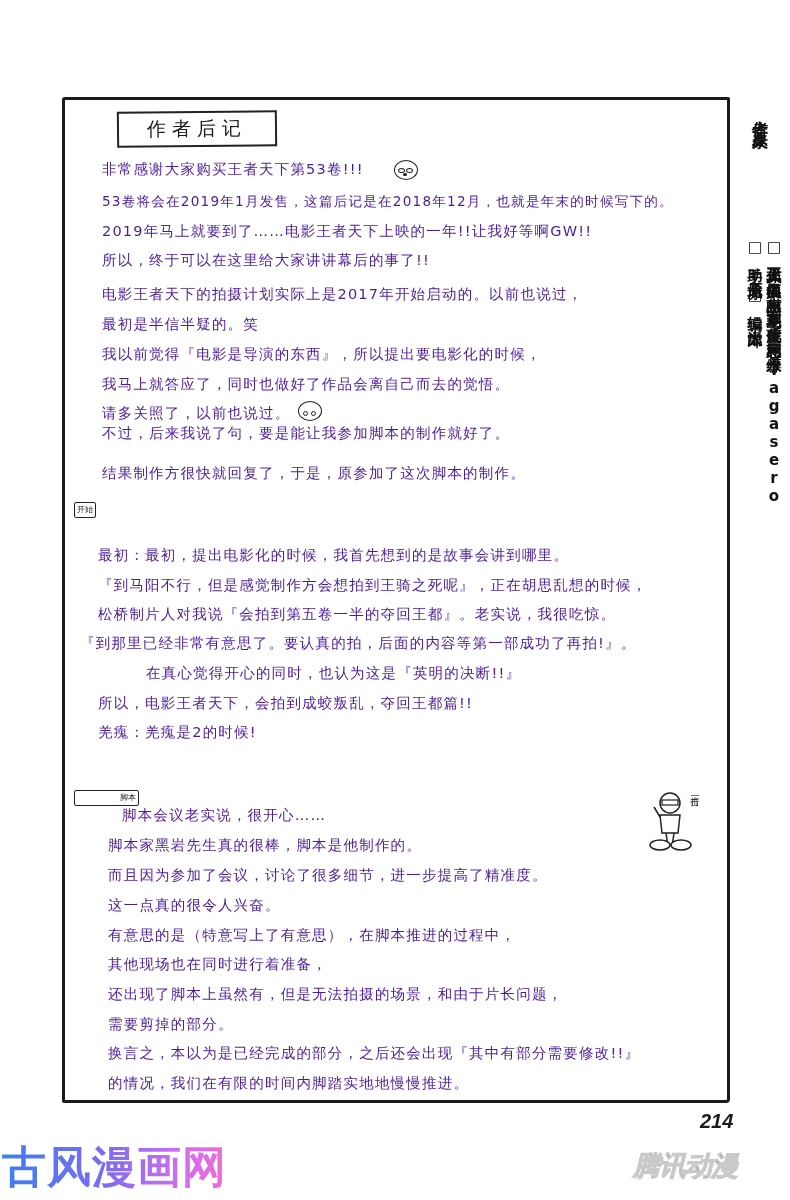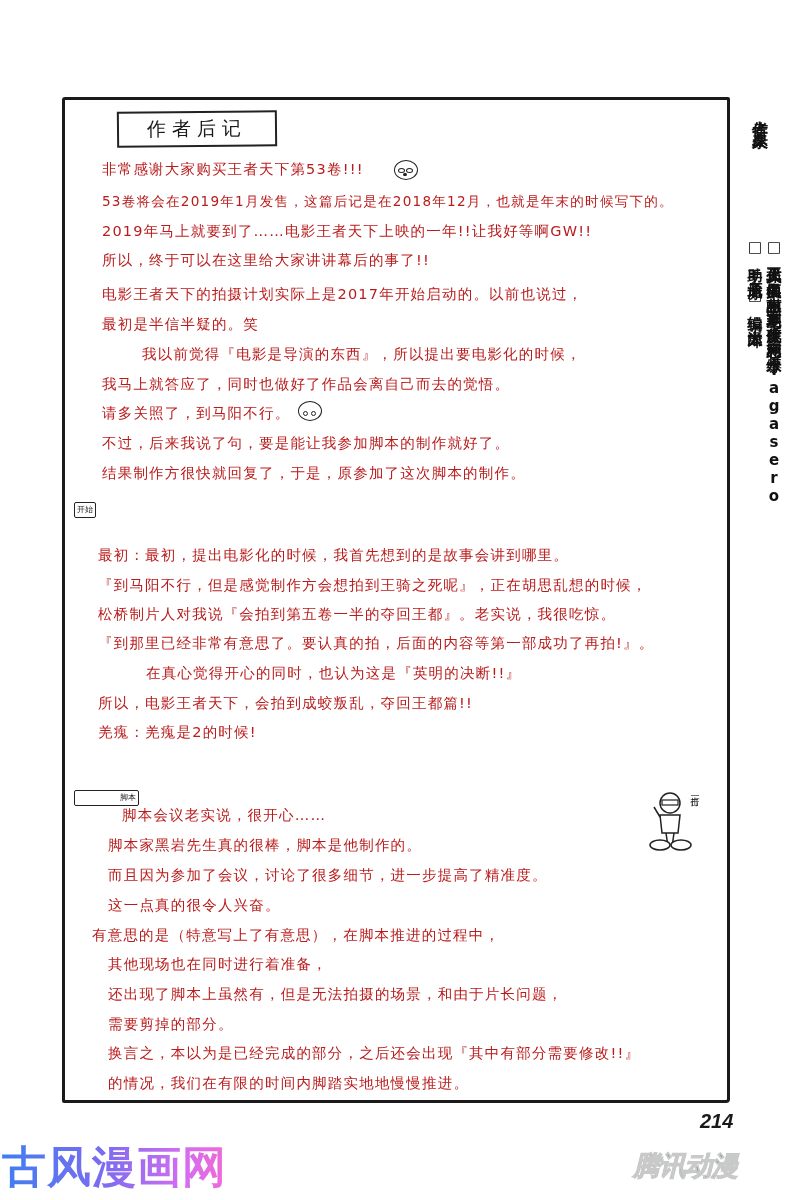--- a/index.html
+++ b/index.html
@@ -12,21 +12,21 @@
     border: 3px solid #1a1a1a; border-radius: 3px 2px 4px 2px; box-sizing: border-box;
   }
   .title-box {
     position: absolute; left: 117px; top: 111px; width: 160px; height: 36px;
     border: 2px solid #222; transform: rotate(-0.6deg); box-sizing: border-box;
     display: flex; align-items: center; justify-content: center;
     font-size: 19px; letter-spacing: 6px; font-weight: normal;
   }
   .line {
     position: absolute; font-size: 14.5px; white-space: nowrap; letter-spacing: 1.2px;
-    color: #b91c1c;
+    color: #4c1d95;
   }
   .tag {
     position: absolute; border: 1.5px solid #222; border-radius: 2px;
     font-size: 8px; padding: 2px 2px; background: #fff; line-height: 10px;
   }
   .face {
     position: absolute; border: 1.6px solid #222; border-radius: 50%; background: #fff;
   }
   .face .eye { position: absolute; width: 5px; height: 3px; border: 1.2px solid #222; border-radius: 50%; }
   .face .mouth { position: absolute; width: 4px; height: 3px; background: #222; border-radius: 2px; }
@@ -71,45 +71,45 @@
 <div class="face" style="left:394px;top:160px;width:22px;height:18px;">
   <span class="eye" style="left:3px;top:7px;"></span>
     <span class="eye" style="left:11px;top:7px;"></span>
     <span class="mouth" style="left:8px;top:12px;"></span>
 </div>
 <div class="line" style="left:102px;top:193px;font-size:13.6px;">53卷将会在2019年1月发售，这篇后记是在2018年12月，也就是年末的时候写下的。</div>
 <div class="line" style="left:102px;top:222px;">2019年马上就要到了……电影王者天下上映的一年!!让我好等啊GW!!</div>
 <div class="line" style="left:102px;top:251px;">所以，终于可以在这里给大家讲讲幕后的事了!!</div>
 <div class="line" style="left:102px;top:285px;">电影王者天下的拍摄计划实际上是2017年开始启动的。以前也说过，</div>
 <div class="line" style="left:102px;top:315px;">最初是半信半疑的。笑</div>
-<div class="line" style="left:102px;top:345px;margin-left:40px;">我以前觉得『电影是导演的东西』，所以提出要电影化的时候，</div>
+<div class="line" style="left:102px;top:345px;">我以前觉得『电影是导演的东西』，所以提出要电影化的时候，</div>
 <div class="line" style="left:102px;top:375px;">我马上就答应了，同时也做好了作品会离自己而去的觉悟。</div>
-<div class="line" style="left:102px;top:404px;">请多关照了，到马阳不行。</div>
+<div class="line" style="left:102px;top:404px;">请多关照了，以前也说过。</div>
 <div class="face" style="left:298px;top:401px;width:22px;height:18px;">
   <span class="eye" style="left:4px;top:9px;width:3px;"></span>
     <span class="eye" style="left:12px;top:9px;width:3px;"></span>
 </div>
-<div class="line" style="left:102px;top:434px;">不过，后来我说了句，要是能让我参加脚本的制作就好了。</div>
+<div class="line" style="left:102px;top:424px;">不过，后来我说了句，要是能让我参加脚本的制作就好了。</div>
 <div class="line" style="left:102px;top:464px;">结果制作方很快就回复了，于是，原参加了这次脚本的制作。</div>
 
 <div class="tag" style="left:74px;top:502px;">开始</div>
 <div class="line" style="left:98px;top:546px;">最初：最初，提出电影化的时候，我首先想到的是故事会讲到哪里。</div>
 <div class="line" style="left:98px;top:576px;text-align:center;">『到马阳不行，但是感觉制作方会想拍到王骑之死呢』，正在胡思乱想的时候，</div>
 <div class="line" style="left:98px;top:605px;">松桥制片人对我说『会拍到第五卷一半的夺回王都』。老实说，我很吃惊。</div>
-<div class="line" style="left:98px;top:634px;text-align:right;">『到那里已经非常有意思了。要认真的拍，后面的内容等第一部成功了再拍!』。</div>
+<div class="line" style="left:80px;top:634px;text-align:right;">『到那里已经非常有意思了。要认真的拍，后面的内容等第一部成功了再拍!』。</div>
 <div class="line" style="left:98px;top:664px;margin-left:48px;">在真心觉得开心的同时，也认为这是『英明的决断!!』</div>
 <div class="line" style="left:98px;top:694px;">所以，电影王者天下，会拍到成蛟叛乱，夺回王都篇!!</div>
 <div class="line" style="left:98px;top:723px;">羌瘣：羌瘣是2的时候!</div>
 
 <div class="tag" style="left:74px;top:790px;padding-left:45px;">脚本</div>
 <div class="line" style="left:108px;top:806px;margin-left:14px;">脚本会议老实说，很开心……</div>
 <div class="line" style="left:108px;top:836px;">脚本家黑岩先生真的很棒，脚本是他制作的。</div>
 <div class="line" style="left:108px;top:866px;">而且因为参加了会议，讨论了很多细节，进一步提高了精准度。</div>
 <div class="line" style="left:108px;top:896px;">这一点真的很令人兴奋。</div>
-<div class="line" style="left:92px;top:926px;">有意思的是（特意写上了有意思），在脚本推进的过程中，</div>
+<div class="line" style="left:108px;top:926px;">有意思的是（特意写上了有意思），在脚本推进的过程中，</div>
 <div class="line" style="left:108px;top:955px;">其他现场也在同时进行着准备，</div>
 <div class="line" style="left:108px;top:985px;">还出现了脚本上虽然有，但是无法拍摄的场景，和由于片长问题，</div>
 <div class="line" style="left:108px;top:1015px;">需要剪掉的部分。</div>
 <div class="line" style="left:108px;top:1044px;">换言之，本以为是已经完成的部分，之后还会出现『其中有部分需要修改!!』</div>
 <div class="line" style="left:108px;top:1074px;">的情况，我们在有限的时间内脚踏实地地慢慢推进。</div>
 
 <svg class="ninja" viewBox="0 0 70 80">
   <circle cx="22" cy="18" r="10" fill="#fff" stroke="#222" stroke-width="1.5"></circle>
   <rect x="14" y="15" width="16" height="5" fill="#fff" stroke="#222" stroke-width="1.2"></rect>
   <path d="M12 30 L32 30 L30 48 L14 48 Z" fill="#fff" stroke="#222" stroke-width="1.5"></path>

